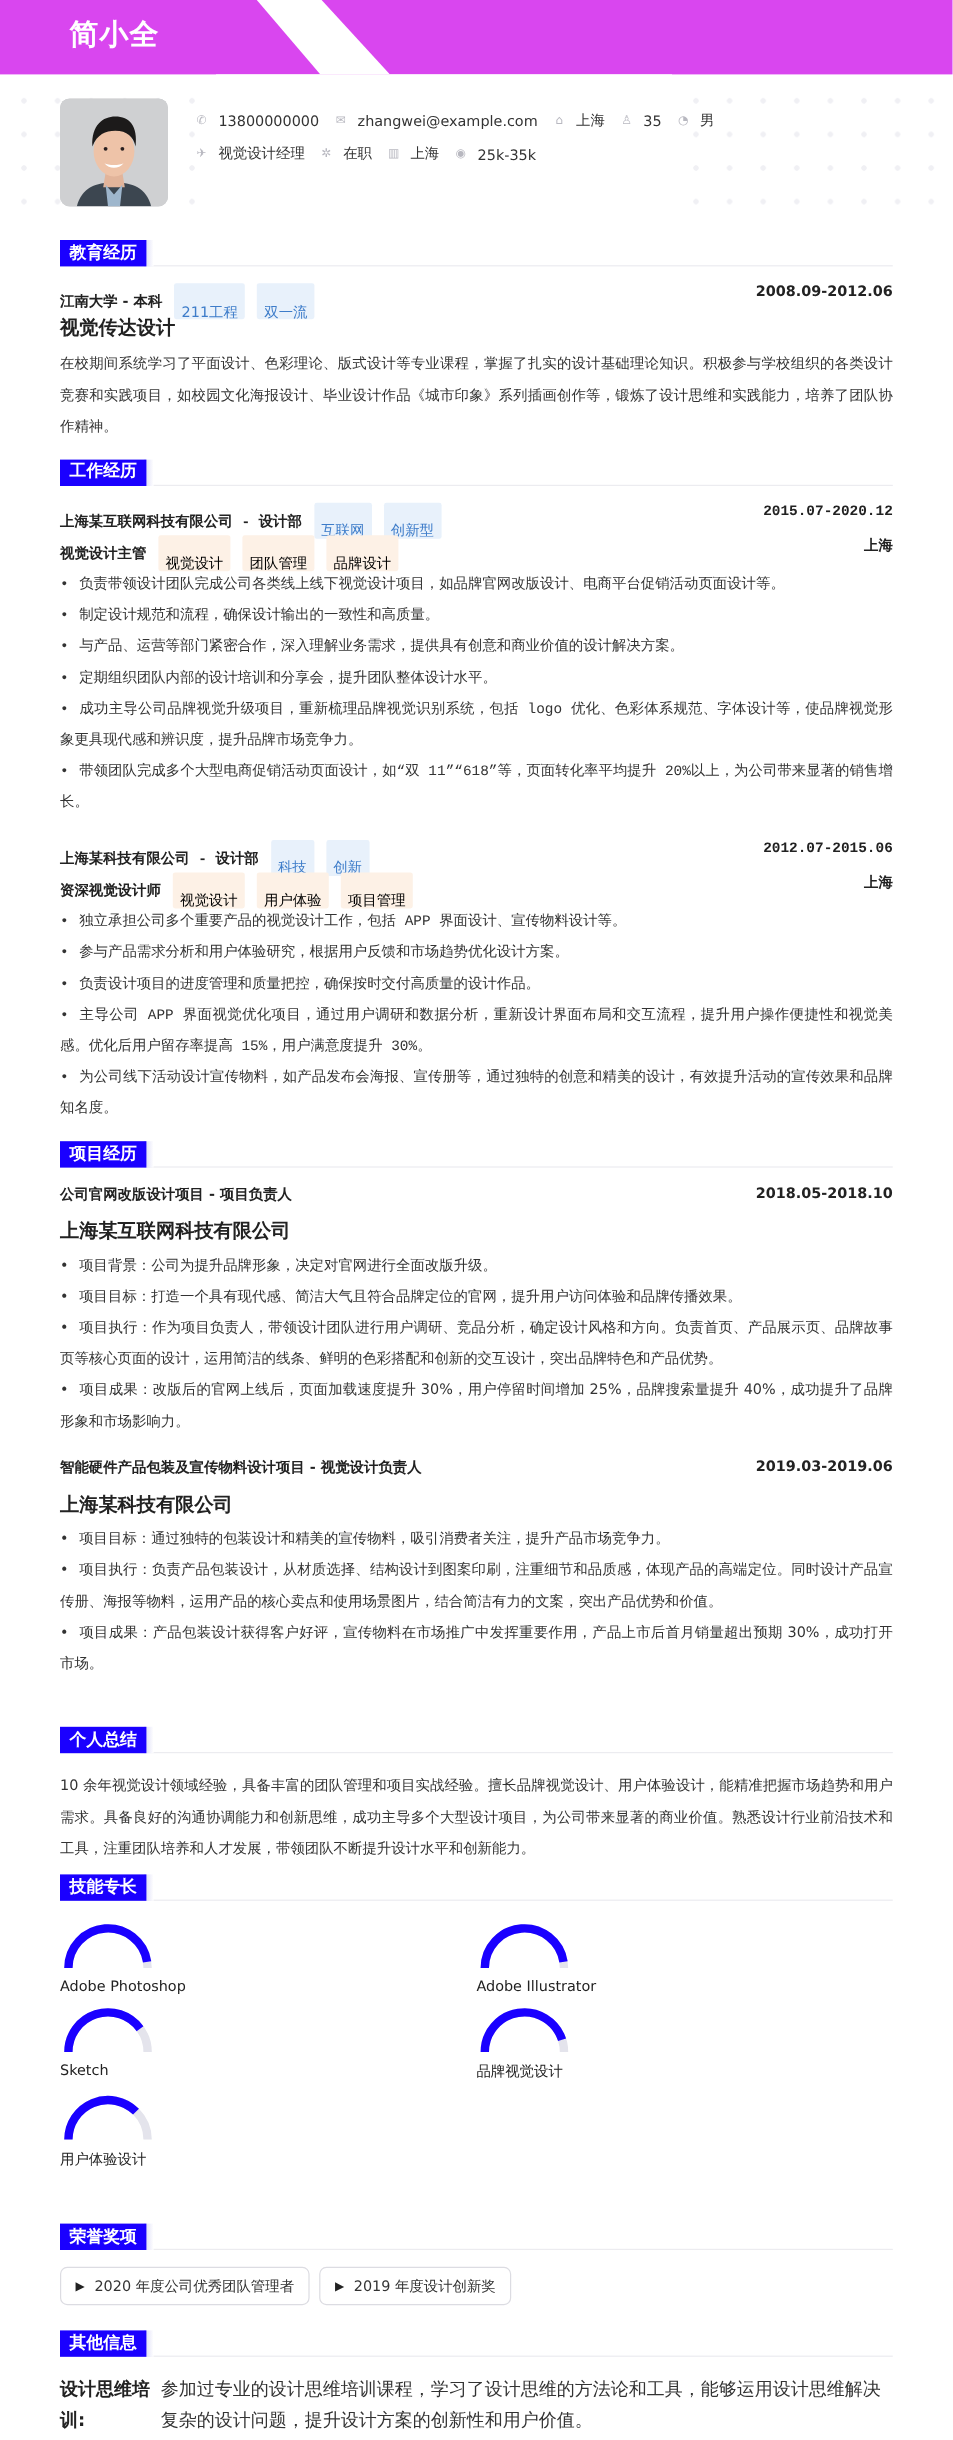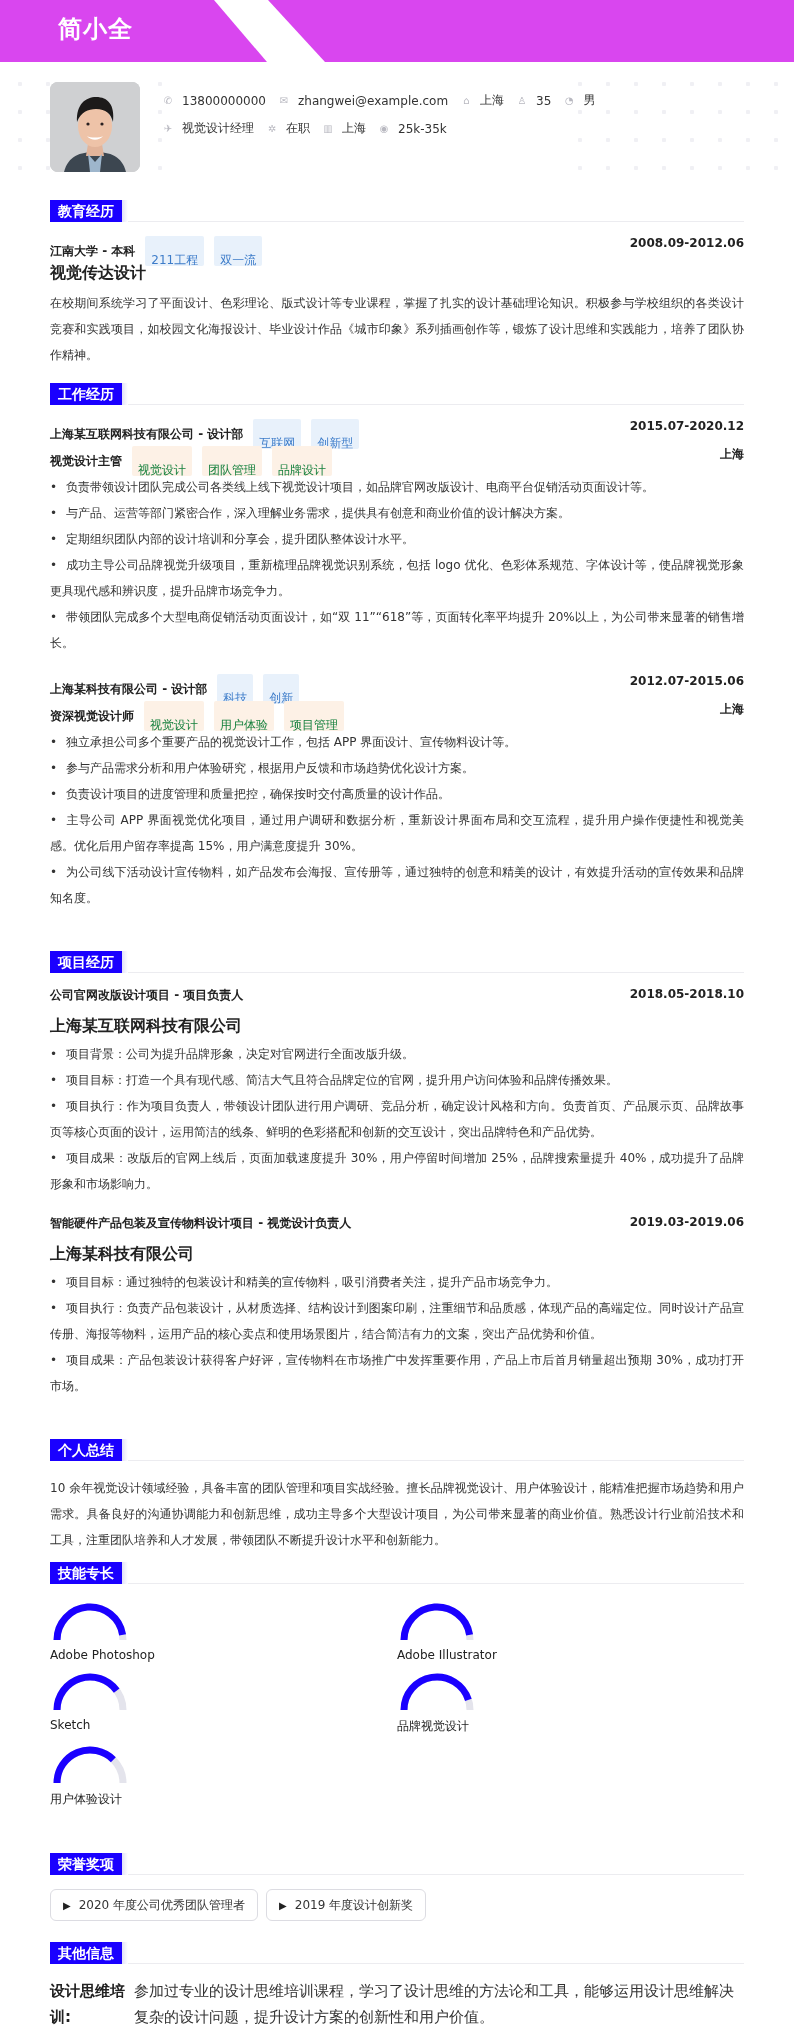--- a/index.html
+++ b/index.html
@@ -30,21 +30,21 @@
     
     .section { position: absolute; left: 50px; width: 694px; }
     .sec-head { position: relative; height: 22px; border-bottom: 1px solid #ececf0; margin-bottom: 14px; }
     .sec-title { position: absolute; left: 0; top: 0; height: 22px; padding: 0 8px; background: #1a00ff; color: #fff; font-size: 14px; font-weight: bold; line-height: 22px; }
     .sec-title-shadow { position: absolute; left: 70px; top: 0; width: 8px; height: 22px; background: linear-gradient(90deg, #d8d8f5, #ffffff); }
 
     .entry-head { display: flex; justify-content: space-between; align-items: flex-start; height: 22px; font-size: 12px; font-weight: bold; color: #222; }
     .entry-left { display: flex; align-items: center; }
     .tag { display: inline-block; font-size: 12px; font-weight: normal; padding: 15px 6px; height: 18px; line-height: 18px; border-radius: 2px; margin-left: 10px; }
     .tag.blue { background: #e8f1fb; color: #3d7cc9; }
-    .tag.orange { background: #fdf1e6; color: #15803d; }
+    .tag.orange { background: #fdf1e6; color: #000000; }
     .entry-date { font-weight: bold; font-size: 12px; }
     .subline { font-size: 16px; font-weight: bold; margin-top: 6px; height: 18px; line-height: 18px; }
 
     .para { font-size: 12px; line-height: 26px; color: #333; margin-top: 8px; text-align: justify; }
     ul.bullets { list-style: none; margin-top: 6px; }
     ul.bullets li { font-size: 12px; line-height: 26px; color: #333; position: relative; text-align: justify; }
     ul.bullets li::before { content: "\2022"; display: inline-block; width: 16px; color: #333; }
 
     
     .skills-grid { display: grid; grid-template-columns: 1fr 1fr; row-gap: 8px; }
@@ -142,21 +142,21 @@
         <span>江南大学 - 本科</span>
         <span class="tag blue">211工程</span>
         <span class="tag blue">双一流</span>
       </div>
       <span class="entry-date">2008.09-2012.06</span>
     </div>
     <div class="subline">视觉传达设计</div>
     <div class="para">在校期间系统学习了平面设计、色彩理论、版式设计等专业课程，掌握了扎实的设计基础理论知识。积极参与学校组织的各类设计竞赛和实践项目，如校园文化海报设计、毕业设计作品《城市印象》系列插画创作等，锻炼了设计思维和实践能力，培养了团队协作精神。</div>
   </div>
 
-  <div class="section" style="top:383px;">
+  <div class="section" style="top:383px;font-family:Liberation Mono, monospace;">
     <div class="sec-head">
       <div class="sec-title-shadow"></div>
       <div class="sec-title">工作经历</div>
     </div>
 
     <div>
       <div class="entry-head">
         <div class="entry-left">
           <span>上海某互联网科技有限公司 - 设计部</span>
           <span class="tag blue">互联网</span>
@@ -168,20 +168,21 @@
         <div class="entry-left">
           <span>视觉设计主管</span>
           <span class="tag orange">视觉设计</span>
           <span class="tag orange">团队管理</span>
           <span class="tag orange">品牌设计</span>
         </div>
         <span class="entry-date">上海</span>
       </div>
       <ul class="bullets">
         <li>负责带领设计团队完成公司各类线上线下视觉设计项目，如品牌官网改版设计、电商平台促销活动页面设计等。</li>
+        <li>制定设计规范和流程，确保设计输出的一致性和高质量。</li>
         <li>与产品、运营等部门紧密合作，深入理解业务需求，提供具有创意和商业价值的设计解决方案。</li>
         <li>定期组织团队内部的设计培训和分享会，提升团队整体设计水平。</li>
         <li>成功主导公司品牌视觉升级项目，重新梳理品牌视觉识别系统，包括 logo 优化、色彩体系规范、字体设计等，使品牌视觉形象更具现代感和辨识度，提升品牌市场竞争力。</li>
         <li>带领团队完成多个大型电商促销活动页面设计，如“双 11”“618”等，页面转化率平均提升 20%以上，为公司带来显著的销售增长。</li>
       </ul>
     </div>
 
     <div style="margin-top:18px;">
       <div class="entry-head">
         <div class="entry-left">

